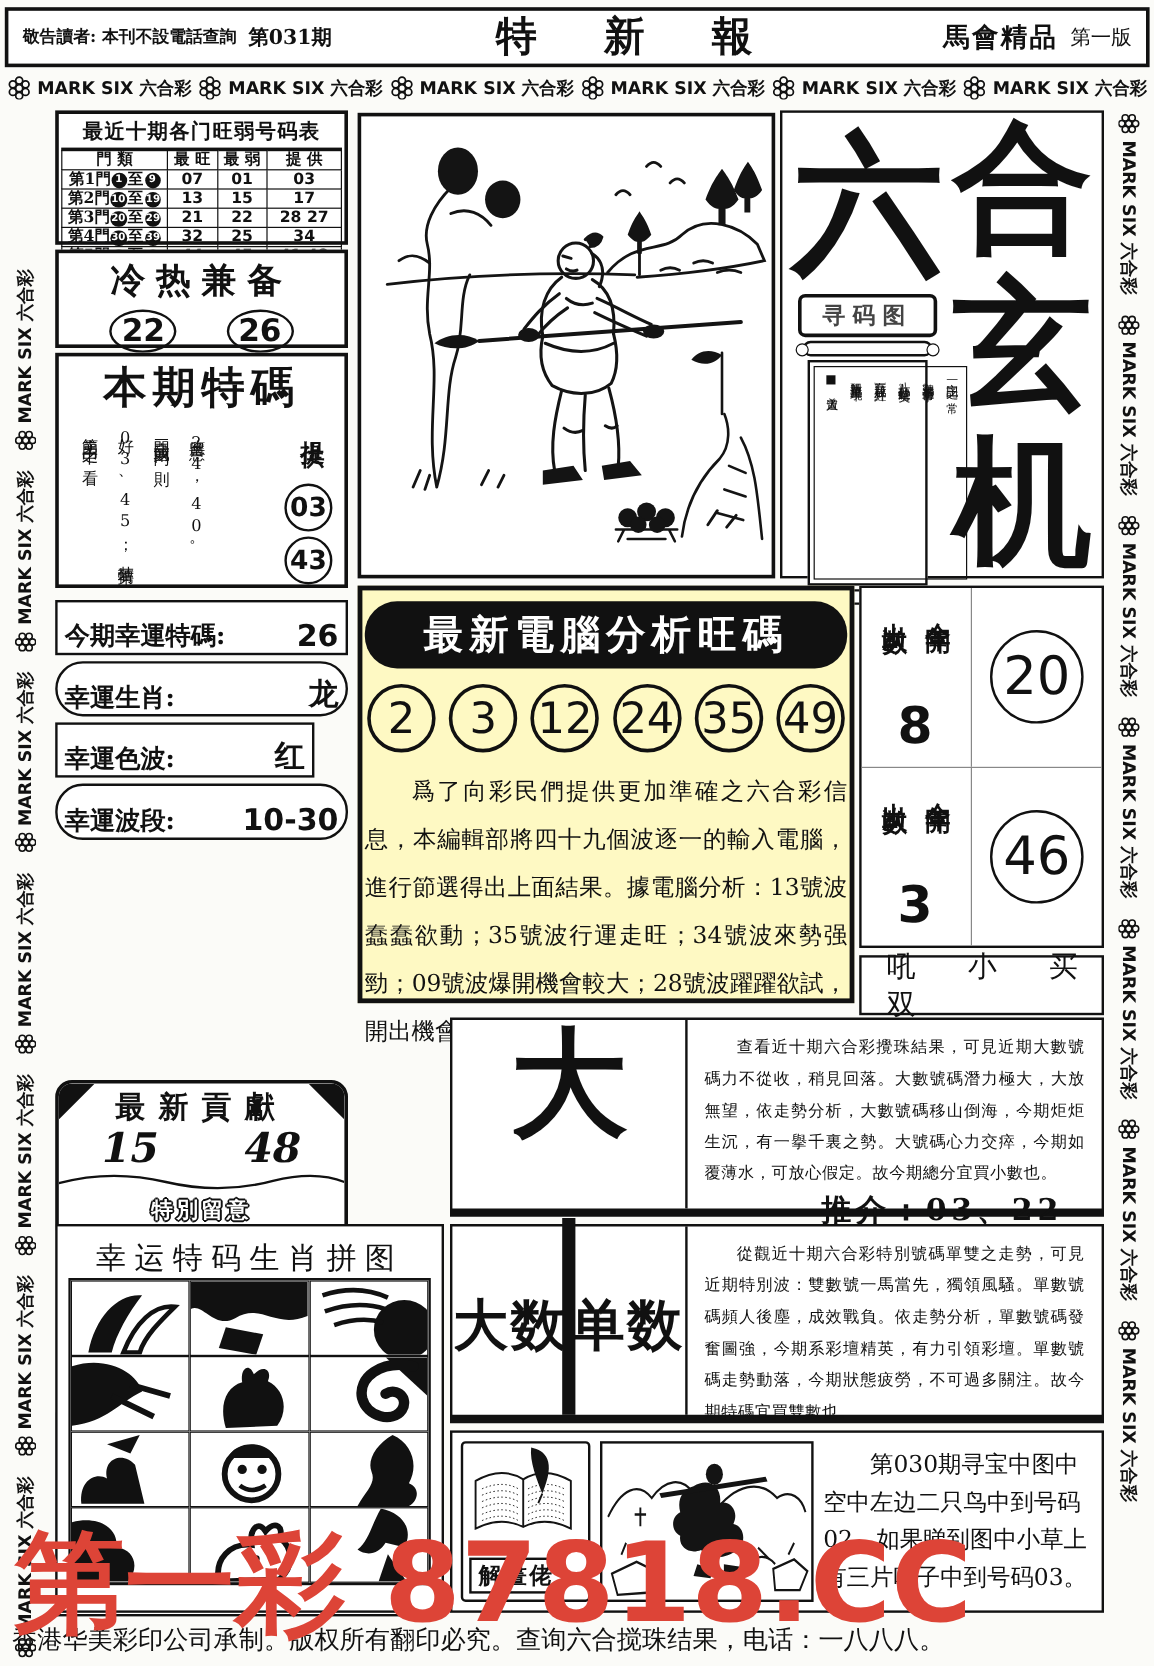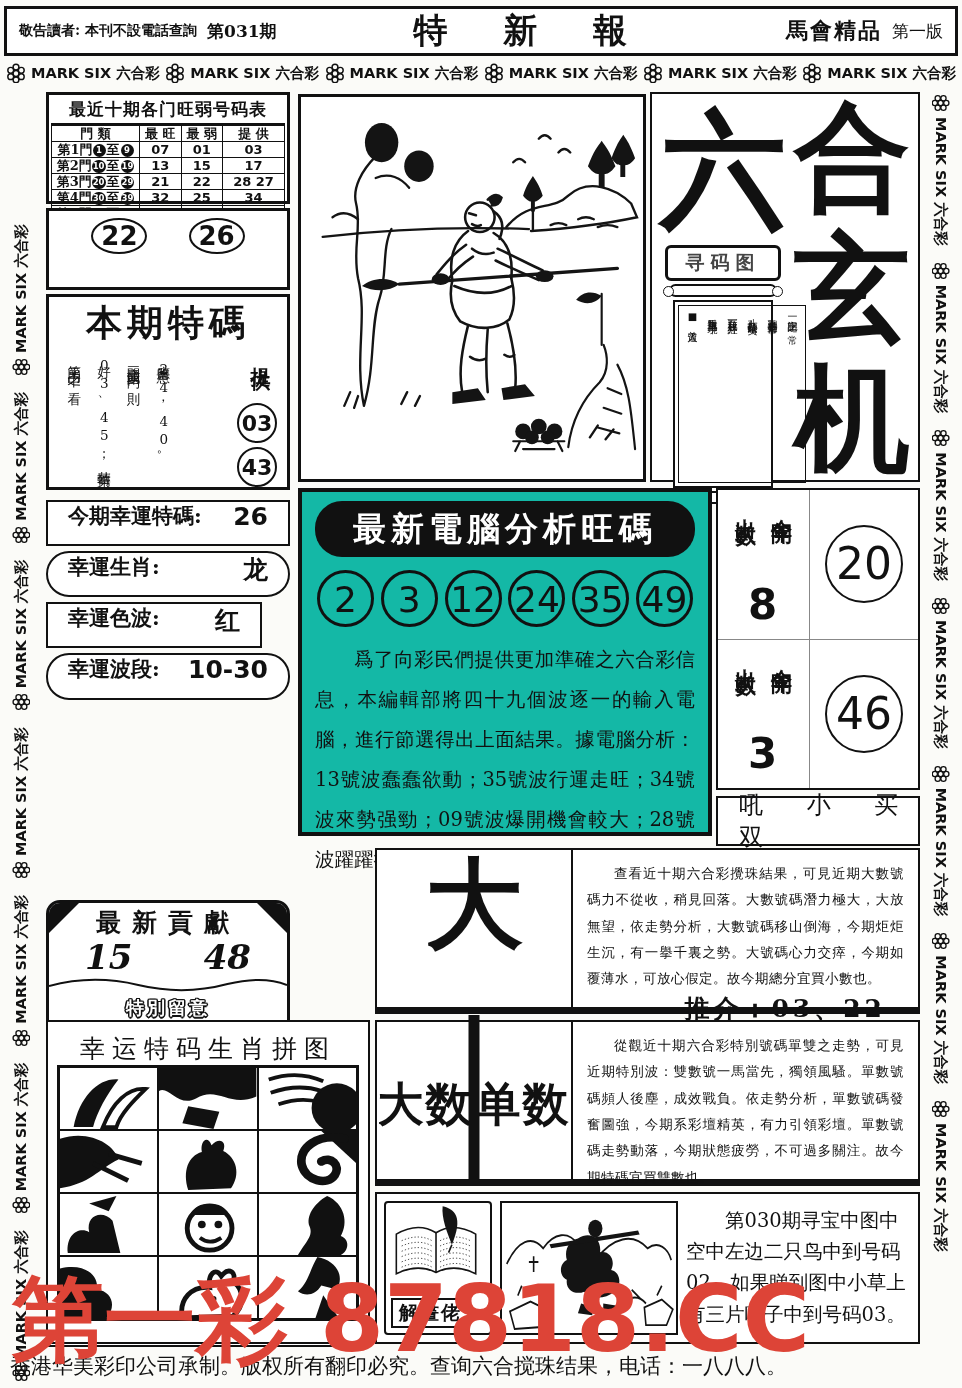--- a/index.html
+++ b/index.html
@@ -34,21 +34,21 @@
 .coldhot-title{font-size:29px;font-weight:bold;letter-spacing:9px}
 .ellnum{display:inline-block;width:56px;height:36px;border:2.5px solid #111;border-radius:50%;font:bold 26px/33px "DejaVu Sans",sans-serif;margin:4px 18px 0}
 
 .special{border:3px solid #111;background:#fff;position:relative;text-align:center}
 .special-title{font-size:36px;font-weight:bold;letter-spacing:5px;margin-top:2px}
 .special-cols{position:absolute;left:10px;top:58px;height:130px;writing-mode:vertical-rl;text-orientation:upright;font-size:13.5px;line-height:2.2;letter-spacing:2px;text-align:left}
 .special-cols span{display:block}
 .special-lead{position:absolute;right:12px;top:54px;writing-mode:vertical-rl;text-orientation:upright;font-size:20px;font-weight:bold;letter-spacing:4px}
 .special-circ{position:absolute;right:10px;width:40px;height:40px;border:2.5px solid #111;border-radius:50%;font:bold 22px/37px "DejaVu Sans",sans-serif;text-align:center;background:#fff}
 
-.lucky{border:2.5px solid #111;background:#fff;display:flex;justify-content:space-between;align-items:flex-start;padding:0 20px}
+.lucky{border:2.5px solid #111;background:#fff;display:flex;justify-content:space-between;align-items:flex-end;padding:0 6px}
 .lucky.round{border-radius:23px}
 .l-lab{font-size:21px;font-weight:bold;white-space:nowrap}
 .l-val{font-size:25px;font-weight:bold;font-family:"DejaVu Sans",sans-serif}
 
 .contrib{border:3px solid #111;border-radius:14px;background:#fff;position:relative;text-align:center;overflow:hidden}
 .corner{position:absolute;top:0;width:30px;height:30px;background:#111}
 .corner.l{left:0;clip-path:polygon(0 0,100% 0,0 100%)}
 .corner.r{right:0;clip-path:polygon(0 0,100% 0,100% 100%)}
 .contrib-title{font-size:25px;font-weight:bold;letter-spacing:11px;margin-top:3px}
 .contrib-nums{display:flex;justify-content:space-between;padding:0 36px;font-style:italic;font-weight:bold;font-size:34px;line-height:1.1}
@@ -81,21 +81,21 @@
 .g-char{font-size:116px;line-height:1.0}
 .scroll{width:116px;margin-top:2px}
 .s-plaque{border:3px solid #111;border-radius:6px;text-align:center;font-size:19px;font-weight:bold;letter-spacing:6px;padding:2px 0;background:#fff;position:relative;z-index:2;color:#444}
 .s-roller{height:13px;border:2px solid #111;border-radius:7px;margin:3px 4px;position:relative;background:#fff}
 .s-roller::before,.s-roller::after{content:"";position:absolute;top:0;width:9px;height:9px;border:1.5px solid #111;border-radius:50%;background:#fff}
 .s-roller::before{left:-8px}.s-roller::after{right:-8px}
 .s-body{border:2px solid #111;margin:0 8px;padding:3px;background:#fff}
 .s-inner{border:1px solid #111;height:178px;writing-mode:vertical-rl;text-orientation:upright;font-size:10px;line-height:2.0;padding:5px 3px;letter-spacing:1px;text-align:left}
 .s-inner span{display:block}
 
-.analysis{border:4px solid #111;background:#14b8a6;padding:9px 13px}
+.analysis{border:4px solid #111;background:#fef9c3;padding:9px 2px}
 .a-badge{background:#111;border-radius:27px;height:56px;display:flex;align-items:center;justify-content:center;color:#fff;font-size:33px;font-weight:bold;letter-spacing:5px}
 .a-nums{display:flex;justify-content:space-between;margin:13px 2px 0}
 .ncirc{width:57px;height:57px;border:3px solid #111;border-radius:50%;text-align:center;font:500 36px/53px "DejaVu Sans",sans-serif}
 .a-body{margin-top:13px;font-size:19.5px;line-height:2.05;text-align:justify;text-indent:2em;font-weight:500}
 
 .stats{border:2px solid #111;background:#fff;display:flex;flex-direction:column}
 .stat{flex:1;display:flex}
 .stat+.stat{border-top:1.5px solid #888}
 .stat-l{width:92px;border-right:1.5px solid #888;position:relative;padding:12px 4px 0}
 .stat-labels{display:flex;flex-direction:row-reverse;justify-content:center;gap:8px}
@@ -480,20 +480,21 @@
         <td><span>第5門</span><span class="bcirc">40</span><span class="joiner">至</span><span class="bcirc">49</span></td>
         <td class="num">44</td>
         <td class="num">45</td>
         <td class="num">41 48</td>
       </tr>
       </tbody>
   </table>
 </div>
 
 <div class="abs coldhot" style="left:46px;top:208px;width:244px;height:82px">
+  <div class="coldhot-title">冷热兼备</div>
   <span class="ellnum">22</span>
   <span class="ellnum">26</span>
 </div>
 
 <div class="abs special" style="left:46px;top:294px;width:244px;height:196px">
   <div class="special-title">本期特碼</div>
   <div class="special-cols">
       <span>應留意24，40。</span>
       <span>三門或第四門，則</span>
       <span>好03、45；若轉第</span>

